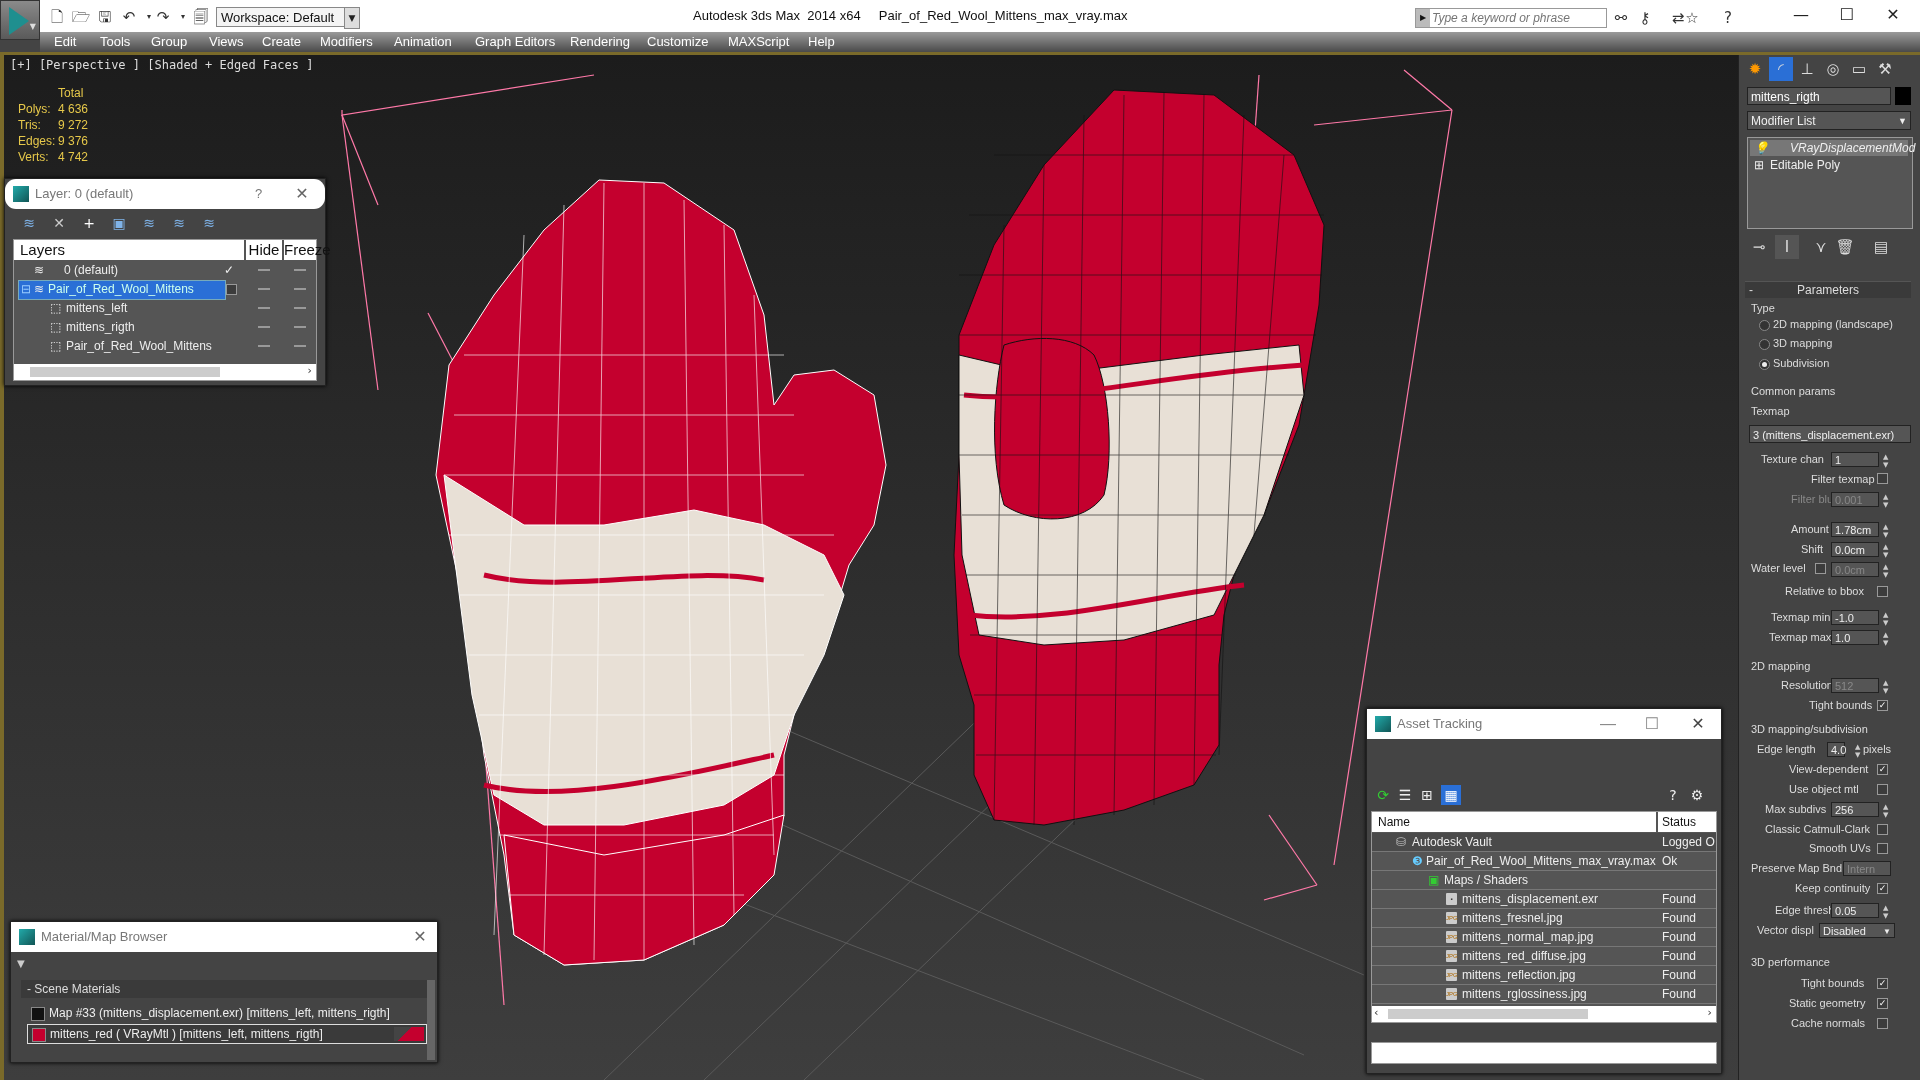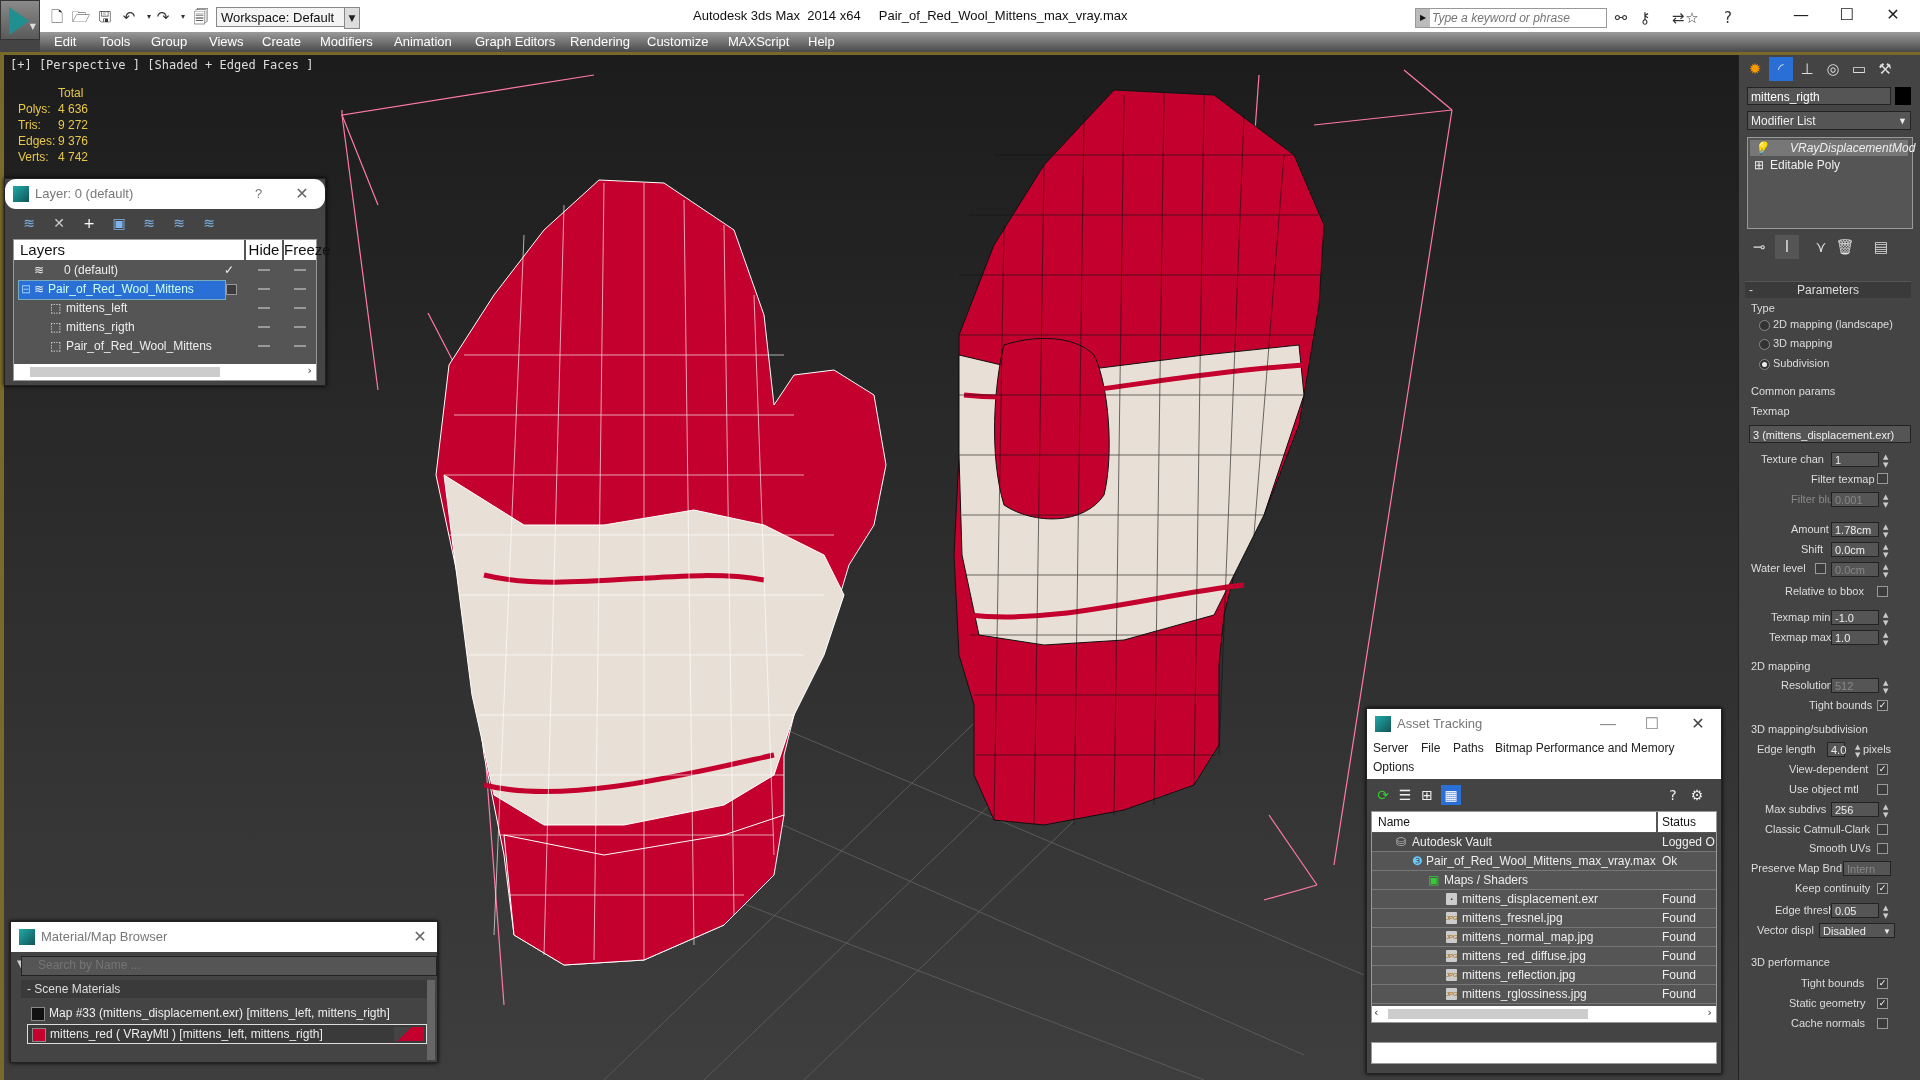--- a/index.html
+++ b/index.html
@@ -382,23 +382,20 @@
   <span class="chk" style="left:138px;top:963px"></span>
 </div>
 
 <div id="mat-browser" class="abs">
   <div class="hdr">
     <span class="dlg-logo"></span>
     <span style="position:absolute;left:30px;top:7px">Material/Map Browser</span>
     <span class="x-btn" style="left:394px;top:0">✕</span>
   </div>
   <span style="position:absolute;left:6px;top:36px;font-size:10px;color:#ccc">▼</span>
-  <div id="mat-search">
-    <input type="text" placeholder="Search by Name ..." style="">
-  </div>
   <div style="position:absolute;left:10px;top:58px;width:414px;height:18px;background:#3a3a3a;font-family:Liberation Sans, sans-serif;font-size:12px;line-height:18px;color:#ddd">
     <span style="position:absolute;left:6px">- Scene Materials</span>
   </div>
   <div class="mat-row" style="top:82px">
     <span style="position:absolute;left:4px;top:3px;width:12px;height:12px;background:#111;border:1px solid #888"></span>
     <span style="position:absolute;left:22px">Map #33 (mittens_displacement.exr)  [mittens_left, mittens_rigth]</span>
   </div>
   <div class="mat-row" style="top:102px;border:1px solid #ddd;background:#3a3a3a">
     <span style="position:absolute;left:4px;top:3px;width:12px;height:12px;background:#c4002e;border:1px solid #888"></span>
     <span style="position:absolute;left:22px">mittens_red  ( VRayMtl )  [mittens_left, mittens_rigth]</span>
@@ -408,27 +405,20 @@
 </div>
 
 <div id="asset-dlg" class="abs">
   <div class="hdr">
     <span class="dlg-logo"></span>
     <span style="position:absolute;left:30px;top:7px">Asset Tracking</span>
     <span class="x-btn" style="left:226px;color:#888">—</span>
     <span class="x-btn" style="left:270px;color:#888">☐</span>
     <span class="x-btn" style="left:316px;color:#444">✕</span>
   </div>
-  <div class="menu">
-    <span style="position:absolute;left:6px;top:2px">Server</span>
-    <span style="position:absolute;left:54px;top:2px">File</span>
-    <span style="position:absolute;left:86px;top:2px">Paths</span>
-    <span style="position:absolute;left:128px;top:2px">Bitmap Performance and Memory</span>
-    <span style="position:absolute;left:6px;top:21px">Options</span>
-  </div>
   <div style="position:absolute;left:0;top:72px;width:100%;height:28px">
     <span class="ltb" style="left:6px;color:#3c3">⟳</span>
     <span class="ltb" style="left:28px;color:#eee">☰</span>
     <span class="ltb" style="left:50px;color:#eee">⊞</span>
     <span class="ltb" style="left:74px;color:#fff;background:#2a6fd6">▦</span>
     <span class="ltb" style="left:296px;color:#eee">?</span>
     <span class="ltb" style="left:320px;color:#eee">⚙</span>
   </div>
   <div id="asset-table">
     <div class="th" style="left:0;width:284px;padding-left:6px;box-sizing:border-box">Name</div>

